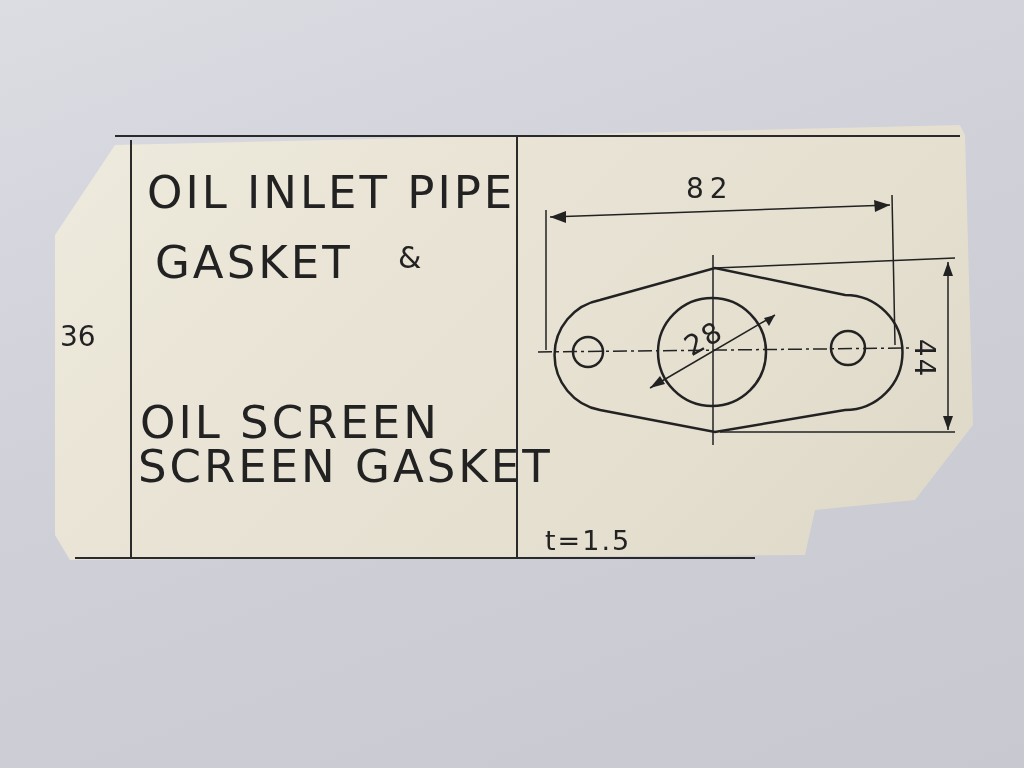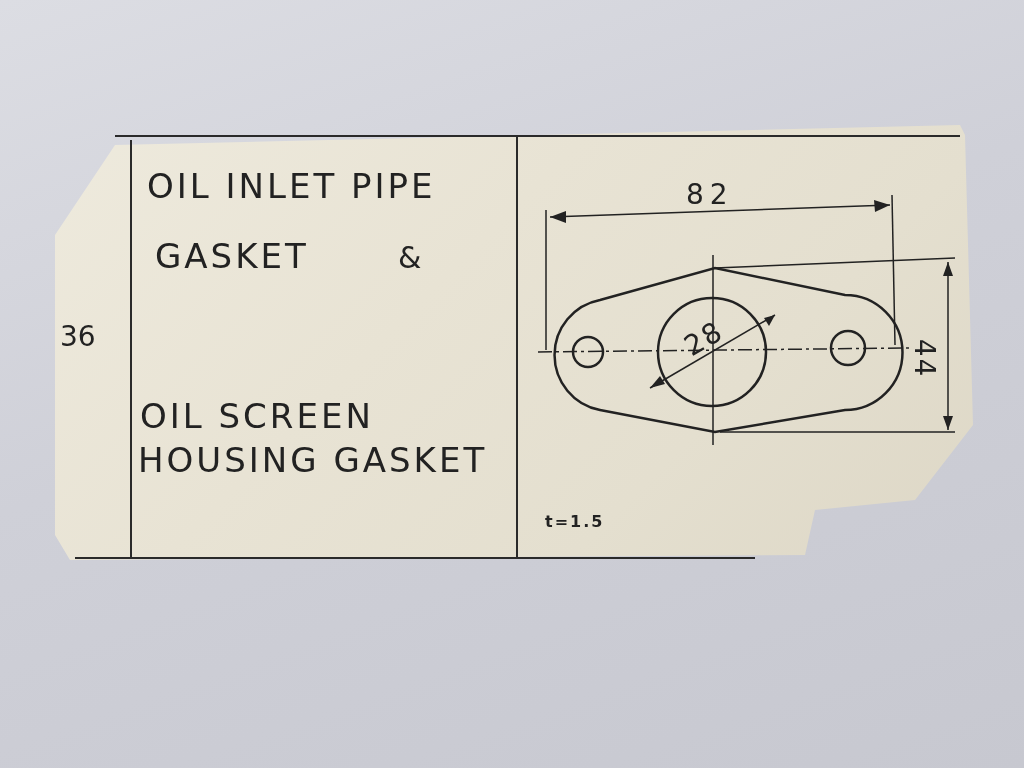--- a/index.html
+++ b/index.html
@@ -4,21 +4,21 @@
 <style>
   html,body{margin:0;padding:0;}
   body{width:1024px;height:768px;overflow:hidden;position:relative;
     background:linear-gradient(160deg,#dcdde3 0%,#cfd0d8 45%,#c7c8d0 100%);
     font-family:"DejaVu Sans Mono","Liberation Mono",monospace;}
   .label{position:absolute;left:55px;top:125px;width:920px;height:435px;
     background:linear-gradient(135deg,#eeeadd 0%,#e8e3d4 40%,#e4dfcf 70%,#ddd7c6 100%);
     clip-path:polygon(60px 20px, 905px 0px, 910px 10px, 918px 300px, 860px 375px, 760px 385px, 750px 430px, 15px 435px, 0px 410px, 0px 110px);
     box-shadow:0 4px 10px rgba(0,0,0,.2);}
   .frame-line{position:absolute;background:#2a2a2a;}
-  .txt{position:absolute;color:#222;letter-spacing:3px;font-size:34px;font-family:"DejaVu Sans","Liberation Sans",sans-serif;}
+  .txt{position:absolute;color:#222;letter-spacing:3px;font-size:45px;font-family:"DejaVu Sans","Liberation Sans",sans-serif;}
   .num{position:absolute;color:#222;font-size:28px;font-family:"DejaVu Sans","Liberation Sans",sans-serif;}
   svg{position:absolute;left:0;top:0;}
 </style>
 </head>
 <body>
 
 <div class="label"></div>
 
 <div>
   <div class="frame-line" style="left:115px;top:135px;width:845px;height:2px;"></div>
@@ -26,23 +26,23 @@
   <div class="frame-line" style="left:130px;top:140px;width:2px;height:418px;"></div>
   <div class="frame-line" style="left:516px;top:136px;width:2px;height:422px;"></div>
 </div>
 
 <div class="num" style="left:60px;top:320px;">36</div>
 
 <div class="txt" style="left:147px;top:166px;">OIL INLET PIPE</div>
 <div class="txt" style="left:155px;top:236px;">GASKET</div>
 <div class="txt" style="left:398px;top:240px;font-size:30px;">&amp;</div>
 <div class="txt" style="left:140px;top:370px;margin-top:26px;">OIL SCREEN</div>
-<div class="txt" style="left:138px;top:440px;">HOUSING GASKET</div>
+<div class="txt" style="left:138px;top:440px;">SCREEN GASKET</div>
 
-<div class="num" style="left:545px;top:512px;font-size:16px;font-weight:bold;letter-spacing:2px;">t=1.5</div>
+<div class="num" style="left:545px;top:525px;font-size:27px;font-weight:normal;letter-spacing:2px;">t=1.5</div>
 
 <svg width="1024" height="768">
   <g stroke="#222" fill="none" stroke-width="2.5">
 
     <path d="M600,300 L715,268 L845,295 A50,50 0 0 1 845,410 L715,432 L600,410 A56,56 0 0 1 600,300 Z"></path>
     <circle cx="588" cy="352" r="15"></circle>
     <circle cx="848" cy="348" r="17"></circle>
     <circle cx="712" cy="352" r="54"></circle>
   </g>
   <g stroke="#222" stroke-width="1.5" fill="none">
@@ -63,15 +63,15 @@
   <g fill="#222">
     <polygon points="550,217 566,211 566,223"></polygon>
     <polygon points="890,205 874,200 875,212"></polygon>
     <polygon points="948,262 943,276 953,276"></polygon>
     <polygon points="948,430 943,416 953,416"></polygon>
     <polygon points="650,388 660,376 665,384"></polygon>
     <polygon points="775,315 764,318 769,326"></polygon>
   </g>
 </svg>
 
-<div class="num" style="left:686px;top:178px;letter-spacing:6px;">82</div>
+<div class="num" style="left:686px;top:172px;letter-spacing:6px;">82</div>
 <div class="num" style="left:905px;top:342px;transform:rotate(90deg);letter-spacing:2px;">44</div>
 <div class="num" style="left:684px;top:322px;transform:rotate(-30deg);letter-spacing:2px;">28</div>
 
 </body></html>

